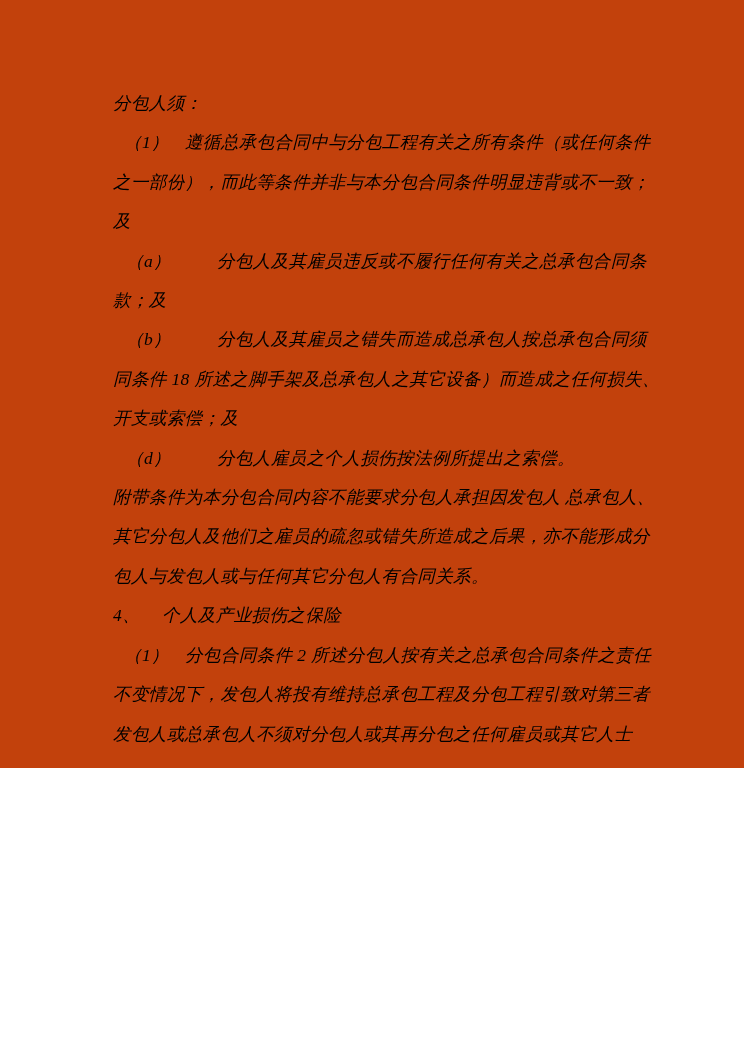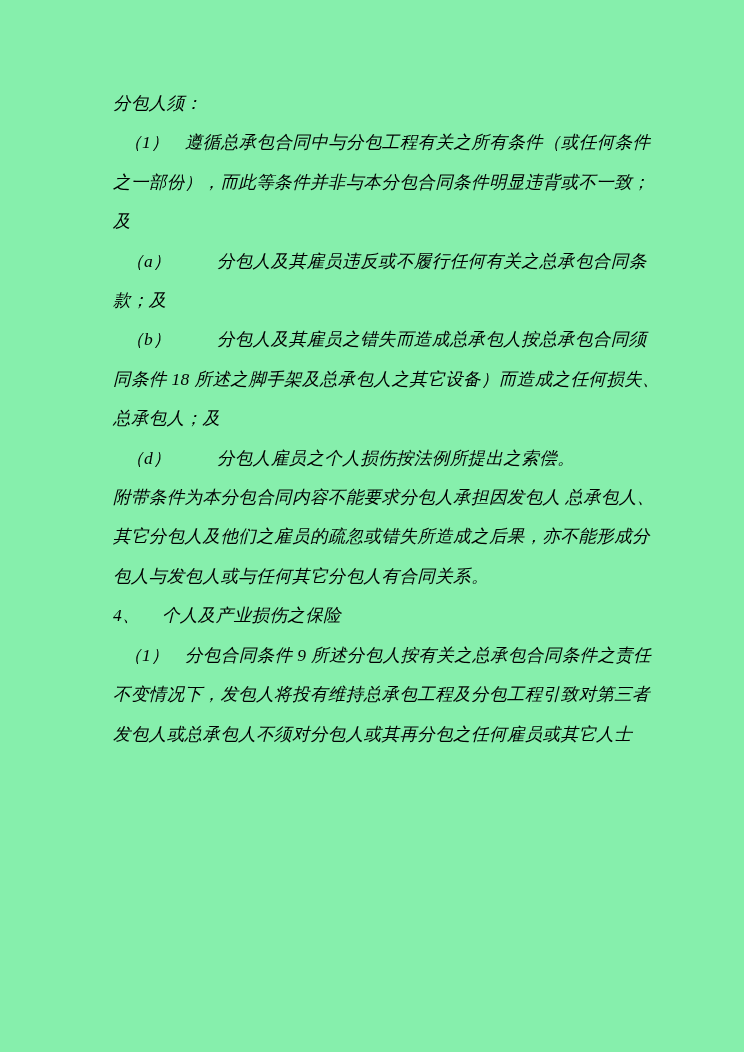--- a/index.html
+++ b/index.html
@@ -3,22 +3,22 @@
 <meta charset="utf-8">
 <style>
   html, body {
     margin: 0;
     padding: 0;
     background: #ffffff;
   }
   .page {
     position: relative;
     width: 744px;
-    height: 1052px;
-    background: #86efac;
+    height: 768px;
+    background: #c2410c;
     overflow: hidden;
     font-family: "Liberation Serif", "DejaVu Serif", serif;
     font-style: italic;
     color: #000000;
   }
   .doc-content {
     position: absolute;
     top: 84px;
     left: 113px;
     right: 108px;
@@ -41,23 +41,23 @@
 <div class="page">
   <div class="doc-content">
       <div class="line plain"><span>分包人须：</span></div>
       <div class="line num"><span class="marker">（1）</span><span>遵循总承包合同中与分包工程有关之所有条件（或任何条件</span></div>
       <div class="line plain"><span>之一部份），而此等条件并非与本分包合同条件明显违背或不一致；</span></div>
       <div class="line plain"><span>及</span></div>
       <div class="line alpha"><span class="marker">（a）</span><span>分包人及其雇员违反或不履行任何有关之总承包合同条</span></div>
       <div class="line plain"><span>款；及</span></div>
       <div class="line alpha"><span class="marker">（b）</span><span>分包人及其雇员之错失而造成总承包人按总承包合同须</span></div>
       <div class="line plain"><span>同条件 18 所述之脚手架及总承包人之其它设备）而造成之任何损失、</span></div>
-      <div class="line plain"><span>总承包人；及</span></div>
+      <div class="line plain"><span>开支或索偿；及</span></div>
       <div class="line alpha"><span class="marker">（d）</span><span>分包人雇员之个人损伤按法例所提出之索偿。</span></div>
       <div class="line plain"><span>附带条件为本分包合同内容不能要求分包人承担因发包人 总承包人、</span></div>
       <div class="line plain"><span>其它分包人及他们之雇员的疏忽或错失所造成之后果，亦不能形成分</span></div>
       <div class="line plain"><span>包人与发包人或与任何其它分包人有合同关系。</span></div>
       <div class="line sec"><span class="marker">4、</span><span>个人及产业损伤之保险</span></div>
-      <div class="line num"><span class="marker">（1）</span><span>分包合同条件 9 所述分包人按有关之总承包合同条件之责任</span></div>
+      <div class="line num"><span class="marker">（1）</span><span>分包合同条件 2 所述分包人按有关之总承包合同条件之责任</span></div>
       <div class="line plain"><span>不变情况下，发包人将投有维持总承包工程及分包工程引致对第三者</span></div>
       <div class="line plain"><span>发包人或总承包人不须对分包人或其再分包之任何雇员或其它人士</span></div>
     </div>
 </div>
 
 </body></html>

